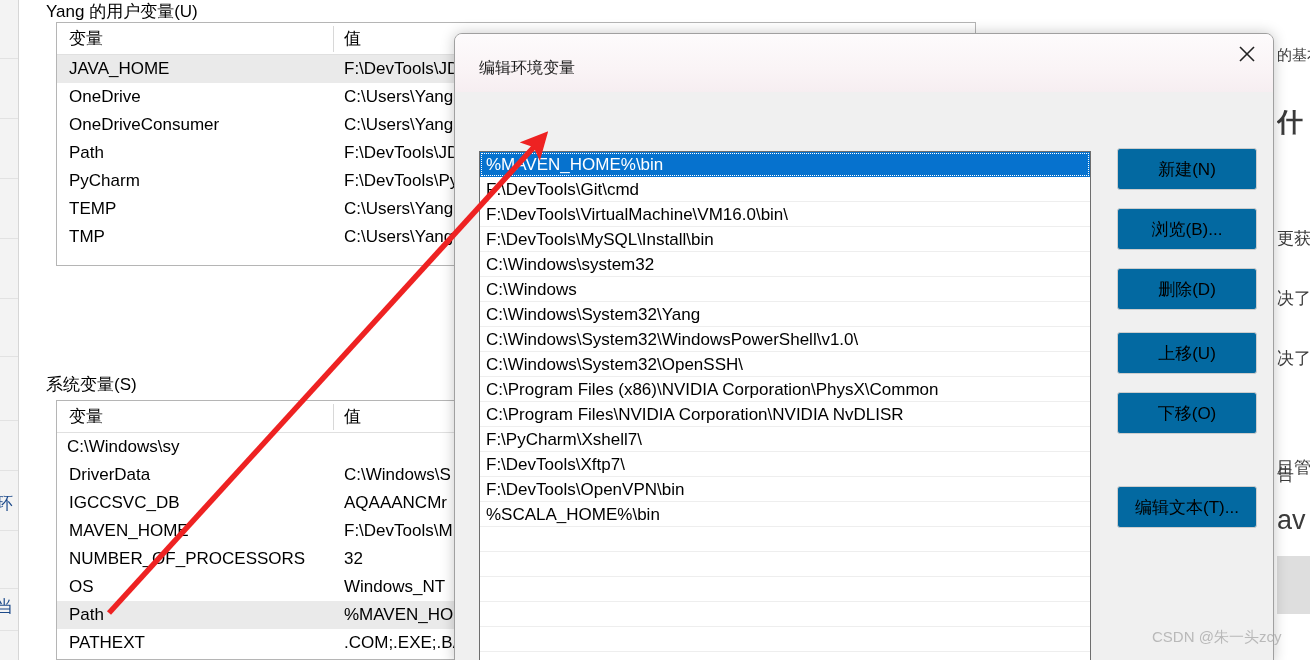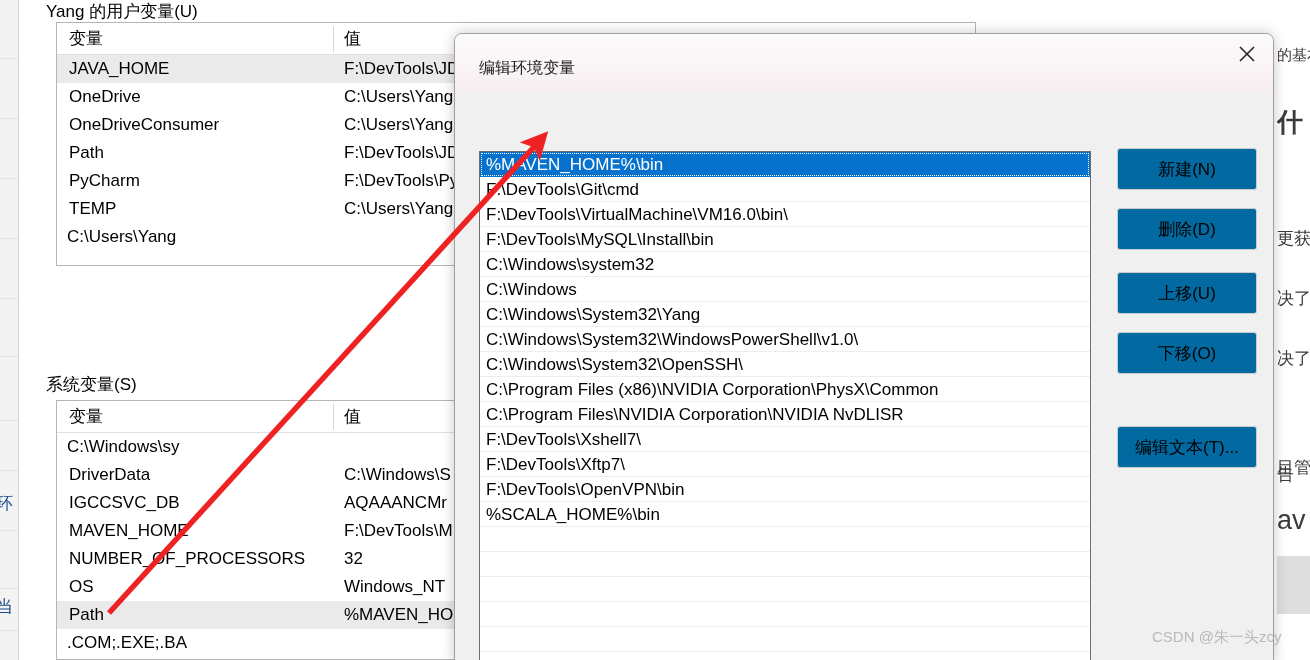--- a/index.html
+++ b/index.html
@@ -271,20 +271,21 @@
             </div>
             <div class="vt-row">
               <div class="c1">PyCharm</div>
               <div class="c2">F:\DevTools\Py</div>
             </div>
             <div class="vt-row">
               <div class="c1">TEMP</div>
               <div class="c2">C:\Users\Yang</div>
             </div>
             <div class="vt-row">
+              <div class="c1">TMP</div>
               <div class="c2">C:\Users\Yang</div>
             </div>
           </div>
       </div>
 
       <div class="section-label" style="left:0px; top:373px;">
         <span>系统变量(S)</span>
       </div>
 
       <div class="var-table" id="sys-var-table" style="left:10px; top:400px; width:920px; height:260px;">
@@ -314,20 +315,21 @@
             </div>
             <div class="vt-row">
               <div class="c1">OS</div>
               <div class="c2">Windows_NT</div>
             </div>
             <div class="vt-row sel">
               <div class="c1">Path</div>
               <div class="c2">%MAVEN_HO</div>
             </div>
             <div class="vt-row">
+              <div class="c1">PATHEXT</div>
               <div class="c2">.COM;.EXE;.BA</div>
             </div>
           </div>
       </div>
 
     </div>
   </div>
 
   <div class="left-sliver">
     <div class="ls-sep" style="top:58px;"></div>
@@ -377,34 +379,35 @@
           <div class="pl-row">F:\DevTools\Git\cmd</div>
           <div class="pl-row">F:\DevTools\VirtualMachine\VM16.0\bin\</div>
           <div class="pl-row">F:\DevTools\MySQL\Install\bin</div>
           <div class="pl-row">C:\Windows\system32</div>
           <div class="pl-row">C:\Windows</div>
           <div class="pl-row">C:\Windows\System32\Yang</div>
           <div class="pl-row">C:\Windows\System32\WindowsPowerShell\v1.0\</div>
           <div class="pl-row">C:\Windows\System32\OpenSSH\</div>
           <div class="pl-row">C:\Program Files (x86)\NVIDIA Corporation\PhysX\Common</div>
           <div class="pl-row">C:\Program Files\NVIDIA Corporation\NVIDIA NvDLISR</div>
-          <div class="pl-row">F:\DevTools\Xshell7\</div>
+          <div class="pl-row">F:\PyCharm\Xshell7\</div>
           <div class="pl-row">F:\DevTools\Xftp7\</div>
           <div class="pl-row">F:\DevTools\OpenVPN\bin</div>
           <div class="pl-row">%SCALA_HOME%\bin</div>
           <div class="pl-row"></div>
           <div class="pl-row"></div>
           <div class="pl-row"></div>
           <div class="pl-row"></div>
           <div class="pl-row"></div>
           <div class="pl-row"></div>
         </div>
 
       <div class="btn-col" id="btn-col">
           <div class="dlg-btn">新建(N)</div>
+          <div class="dlg-btn">浏览(B)...</div>
           <div class="dlg-btn">删除(D)</div>
           <div class="dlg-btn gap-top">上移(U)</div>
           <div class="dlg-btn">下移(O)</div>
           <div class="dlg-btn gap-big">编辑文本(T)...</div>
         </div>
 
     </div>
   </div>
 
   <svg class="arrow-layer" width="1310" height="660" viewBox="0 0 1310 660">

